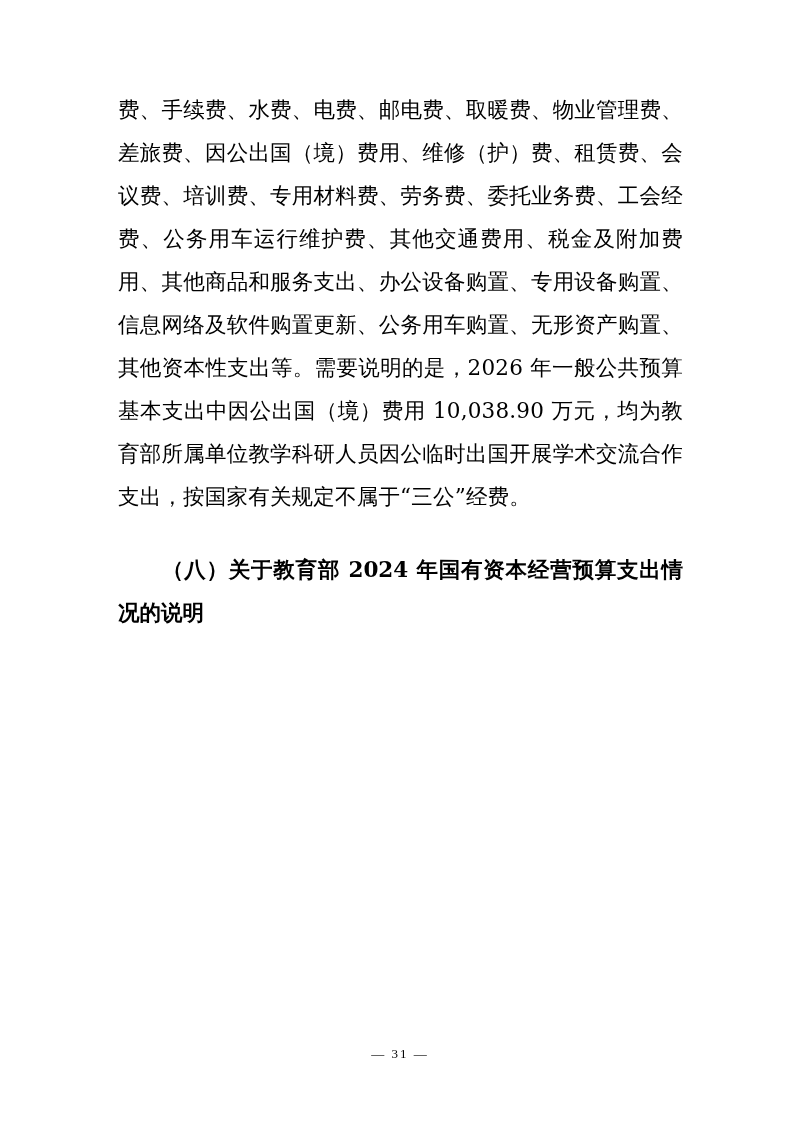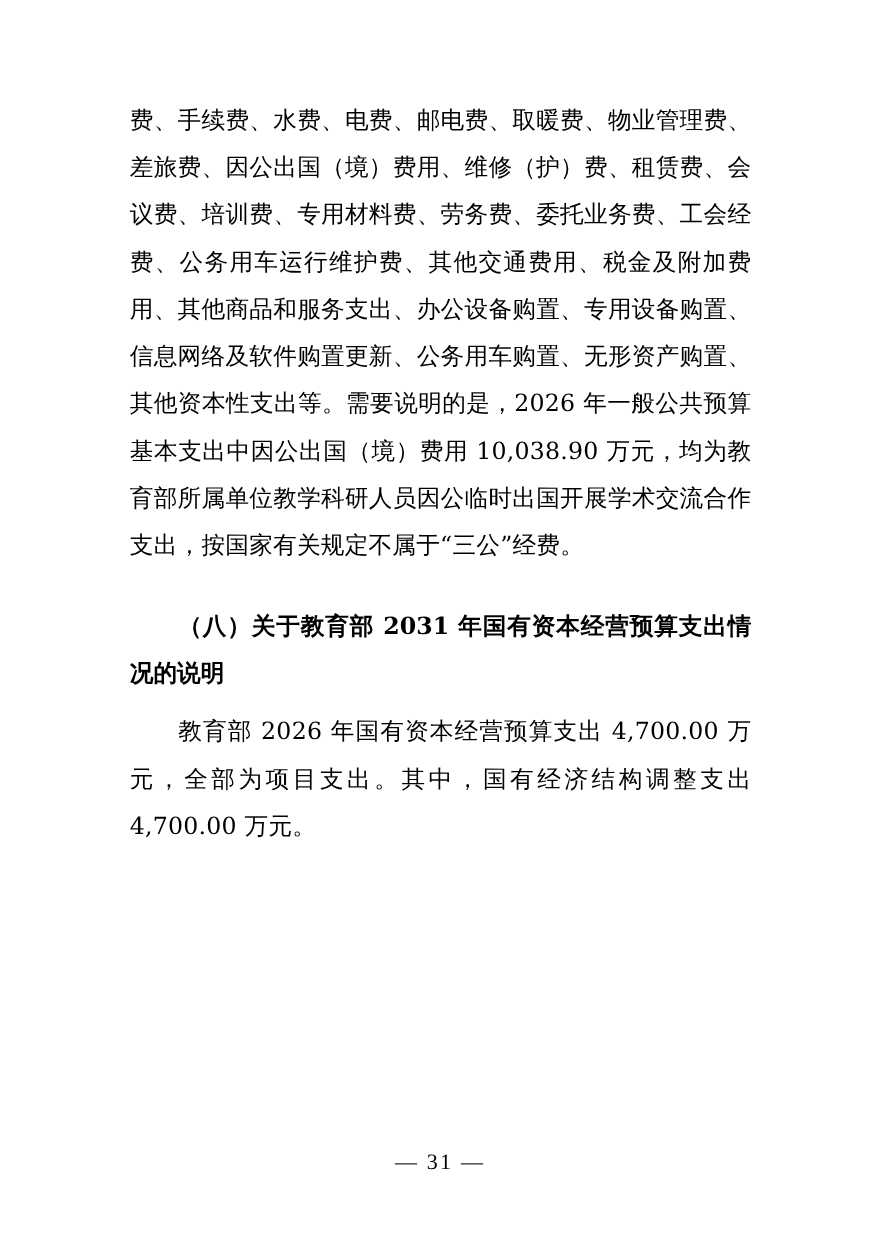--- a/index.html
+++ b/index.html
@@ -49,43 +49,42 @@
     font-weight: bold;
     text-indent: 44px;
     margin: 0;
   }
   .footer {
     position: absolute;
     left: 0;
     top: 1046px;
     width: 800px;
     text-align: center;
-    font-size: 20px;
+    font-size: 13px;
     font-family: "Liberation Serif", "DejaVu Serif", serif;
     letter-spacing: 2px;
   }
 </style>
 </head>
 <body>
 
 <div class="page">
   <div class="content">
 
     <p class="para">费、手续费、水费、电费、邮电费、取暖费、物业管理费、差旅费、因公出国（境）费用、维修（护）费、租赁费、会议费、培训费、专用材料费、劳务费、委托业务费、工会经费、公务用车运行维护费、其他交通费用、税金及附加费用、其他商品和服务支出、办公设备购置、专用设备购置、信息网络及软件购置更新、公务用车购置、无形资产购置、其他资本性支出等。需要说明的是，2026 年一般公共预算基本支出中因公出国（境）费用 10,038.90 万元，均为教育部所属单位教学科研人员因公临时出国开展学术交流合作支出，按国家有关规定不属于“三公”经费。</p>
 
     <div class="gap-sm"></div>
 
 
     <div class="gap-sm"></div>
 
 
     <div class="gap-sm"></div>
 
-    <p class="heading">（八）关于教育部 2031 年国有资本经营预算支出情况的说明</p>
+    <p class="heading">（八）关于教育部 2024 年国有资本经营预算支出情况的说明</p>
 
     <div class="gap-sm"></div>
 
-    <p class="para indent">教育部 2026 年国有资本经营预算支出 4,700.00 万元，全部为项目支出。其中，国有经济结构调整支出 4,700.00 万元。</p>
 
   </div>
 
   <div class="footer">— 31 —</div>
 </div>
 
 </body></html>

